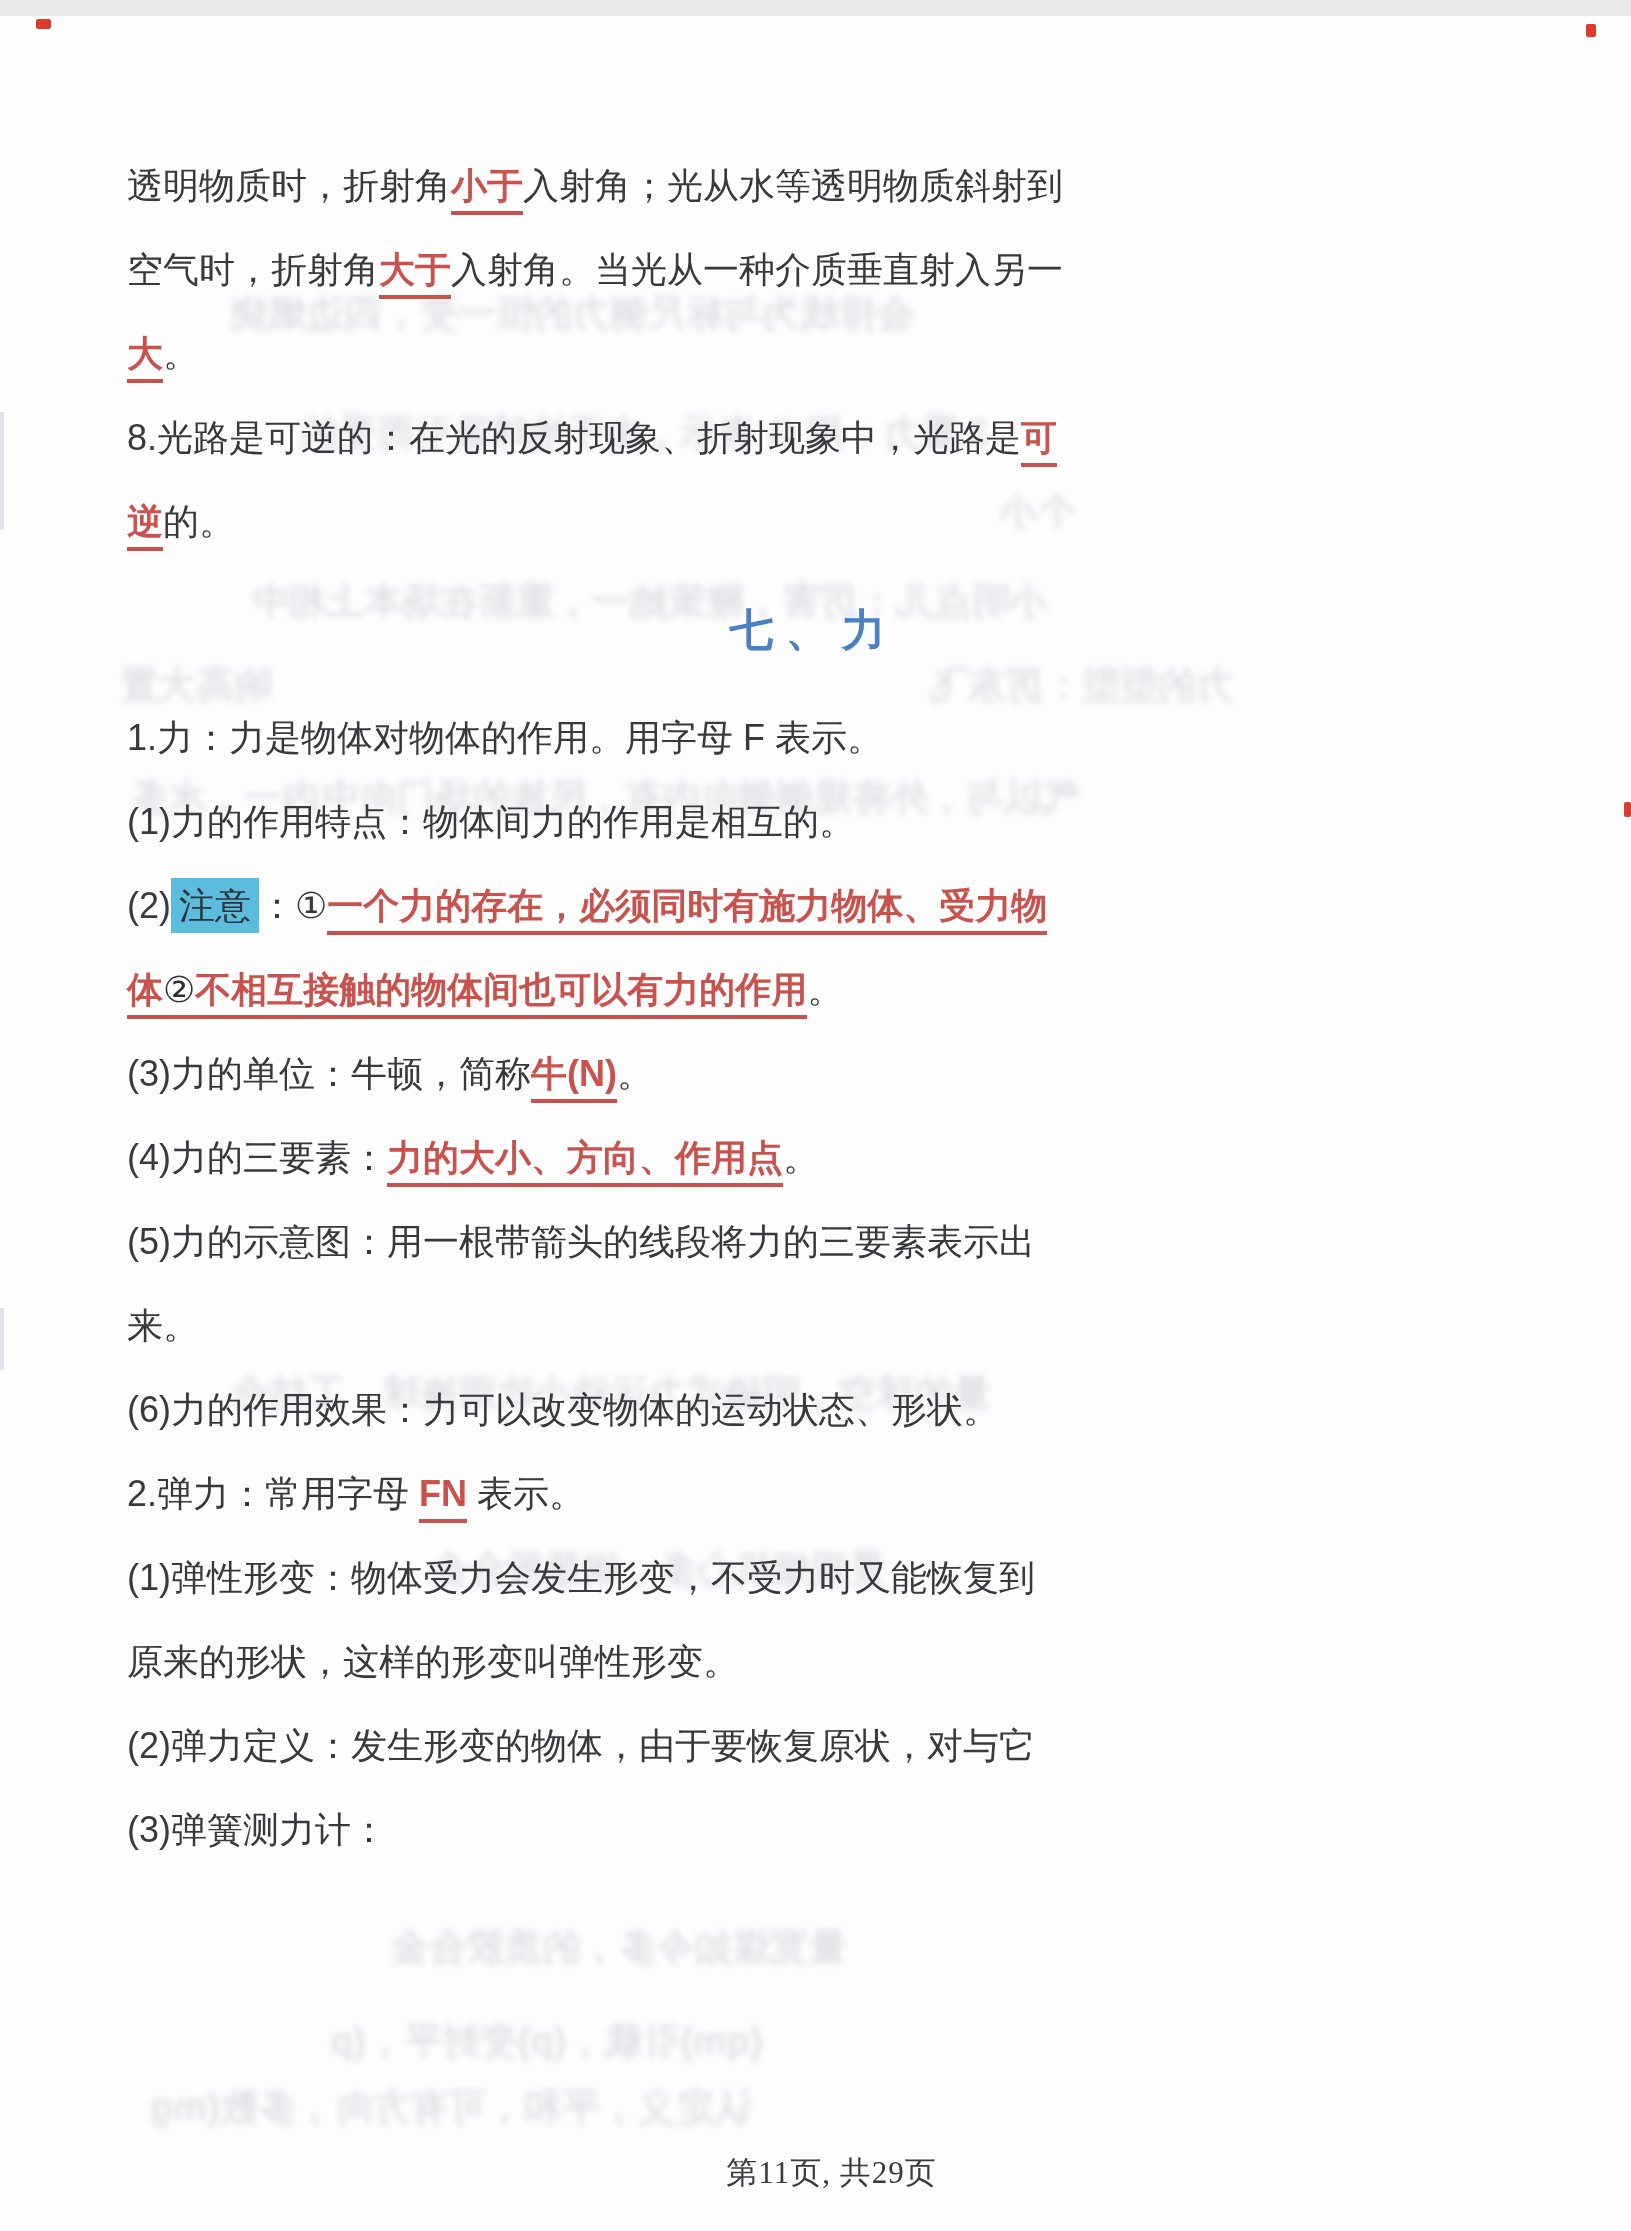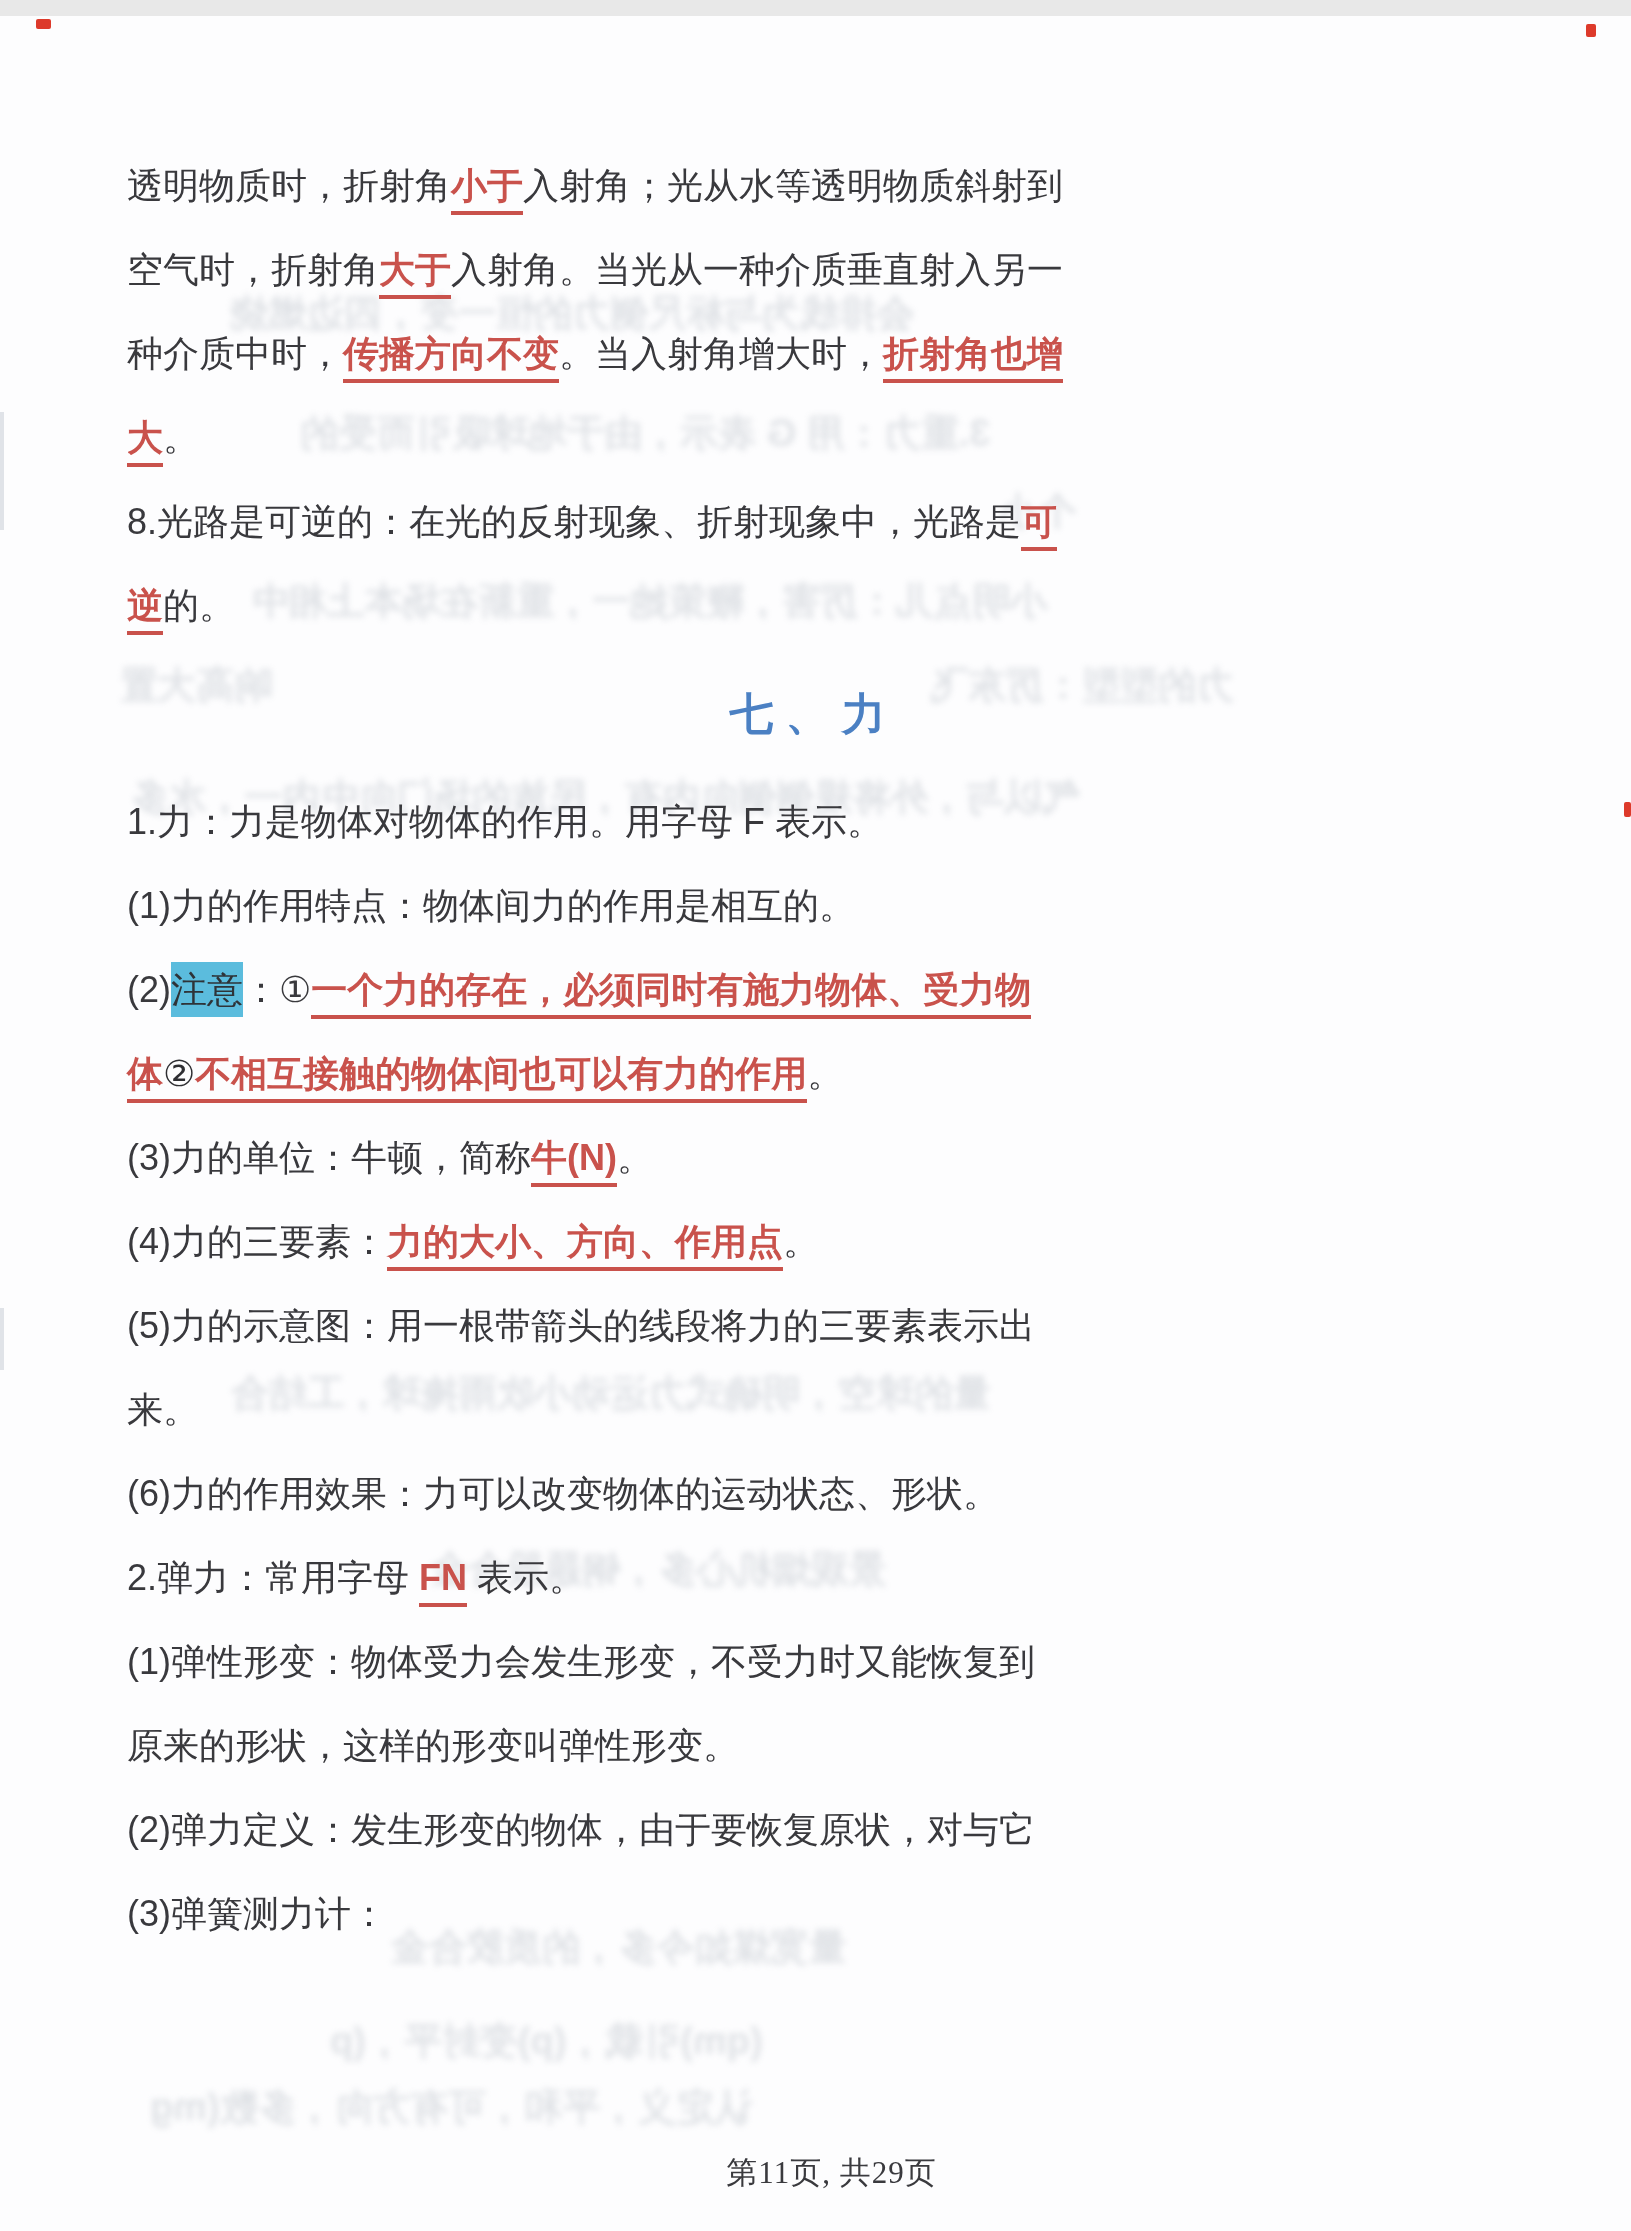--- a/index.html
+++ b/index.html
@@ -29,21 +29,21 @@
     padding-bottom:5px;
   }
   .seg-c {
     color:#2e2e32;
     border-bottom:4px solid var(--red,#c9524c);
     padding-bottom:5px;
   }
   .seg-h {
     background:var(--hl,#5bbcdd);
     color:#2e3338;
-    padding:7px 0;
+    padding:7px 8px;
   }
   .heading {
     height:132px; line-height:132px;
     text-align:center;
     font-size:44px; font-weight:bold;
     letter-spacing:12px;
     color:var(--blue,#4b80c3);
   }
   .footer {
     position:absolute; top:2136px; left:0; width:100%;
@@ -89,21 +89,20 @@
       <div class="bleed" style="top: 1528px; left: 430px;">景观烟机心多，钢题股合金</div>
       <div class="bleed" style="top: 1906px; left: 390px;">量宽煤如今多，的质胶合金</div>
       <div class="bleed" style="top: 2000px; left: 330px;">(qm)引载，(p)变封平，(p</div>
       <div class="bleed" style="top: 2066px; left: 150px;">认定义，平和，可有方向，多数(mg</div>
     </div>
 
   <div class="content">
     <div id="lines-top">
         <div class="line"><span class="seg-n">透明物质时，折射角</span><span class="seg-r">小于</span><span class="seg-n">入射角；光从水等透明物质斜射到</span></div>
         <div class="line"><span class="seg-n">空气时，折射角</span><span class="seg-r">大于</span><span class="seg-n">入射角。当光从一种介质垂直射入另一</span></div>
-        <div class="line"><span class="seg-n">种介质中时，</span><span class="seg-r">传播方向不变</span><span class="seg-n">。当入射角增大时，</span><span class="seg-r">折射角也增</span></div>
         <div class="line"><span class="seg-r">大</span><span class="seg-n">。</span></div>
         <div class="line"><span class="seg-n">8.光路是可逆的：在光的反射现象、折射现象中，光路是</span><span class="seg-r">可</span></div>
         <div class="line"><span class="seg-r">逆</span><span class="seg-n">的。</span></div>
       </div>
     <div class="heading">七、力</div>
     <div id="lines-bottom">
         <div class="line"><span class="seg-n">1.力：力是物体对物体的作用。用字母 F 表示。</span></div>
         <div class="line"><span class="seg-n">(1)力的作用特点：物体间力的作用是相互的。</span></div>
         <div class="line"><span class="seg-n">(2)</span><span class="seg-h">注意</span><span class="seg-n">：①</span><span class="seg-r">一个力的存在，必须同时有施力物体、受力物</span></div>
         <div class="line"><span class="seg-r">体</span><span class="seg-c">②</span><span class="seg-r">不相互接触的物体间也可以有力的作用</span><span class="seg-n">。</span></div>

